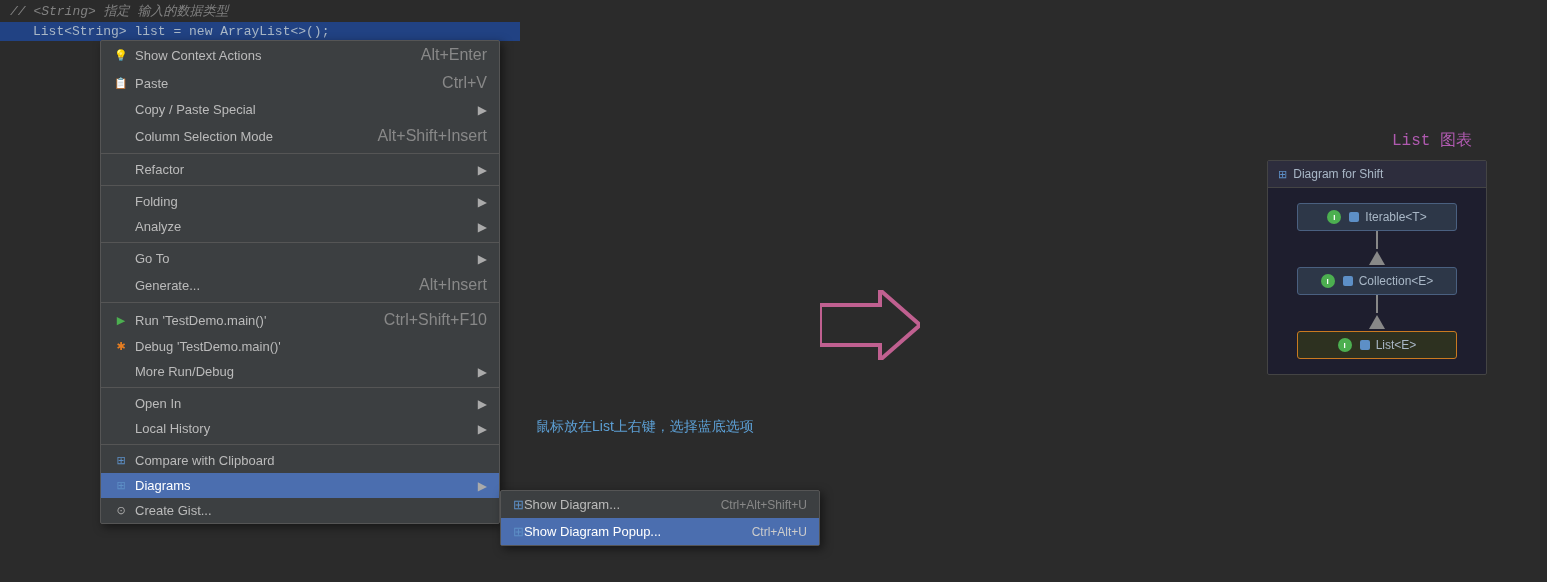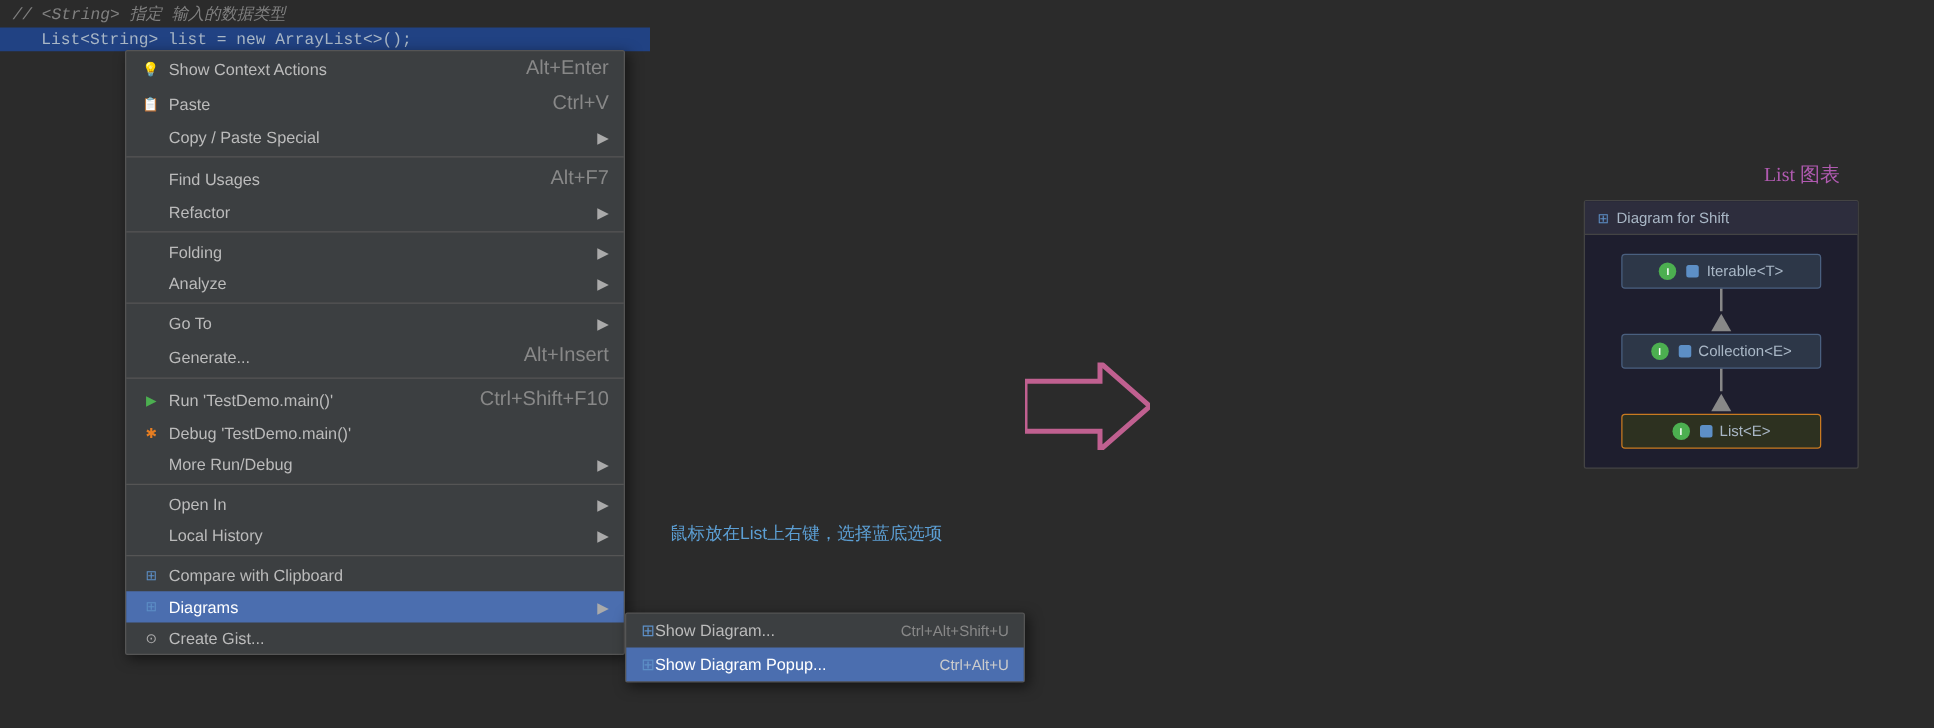--- a/index.html
+++ b/index.html
@@ -232,21 +232,21 @@
       font-size: 10px;
       color: #666;
       text-align: left;
     }
 
     
     .diagram-label {
       position: absolute;
       top: 130px;
       right: 75px;
-      font-family: Liberation Serif, serif;
+      font-family: Liberation Mono, monospace;
       font-size: 16px;
       color: #b05ab0;
       text-align: right;
     }
   </style>
 </head>
 <body>
 
 <div class="editor-bg">
   <div class="editor-line comment">
@@ -276,30 +276,30 @@
   </div>
 
   <div class="menu-item">
     <div class="menu-item-left">
       <span class="icon"></span>
       <span>Copy / Paste Special</span>
     </div>
     <span class="arrow">▶</span>
   </div>
 
-
-  <div class="menu-divider"></div>
-
-  <div class="menu-item">
-    <div class="menu-item-left">
-      <span class="icon"></span>
-      <span>Find Usages</span>
-    </div>
-    <span class="shortcut">Alt+F7</span>
-  </div>
+  <div class="menu-item">
+    <div class="menu-item-left">
+      <span class="icon"></span>
+      <span>Column Selection Mode</span>
+    </div>
+    <span class="shortcut">Alt+Shift+Insert</span>
+  </div>
+
+  <div class="menu-divider"></div>
+
 
   <div class="menu-item">
     <div class="menu-item-left">
       <span class="icon"></span>
       <span>Refactor</span>
     </div>
     <span class="arrow">▶</span>
   </div>
 
   <div class="menu-divider"></div>

